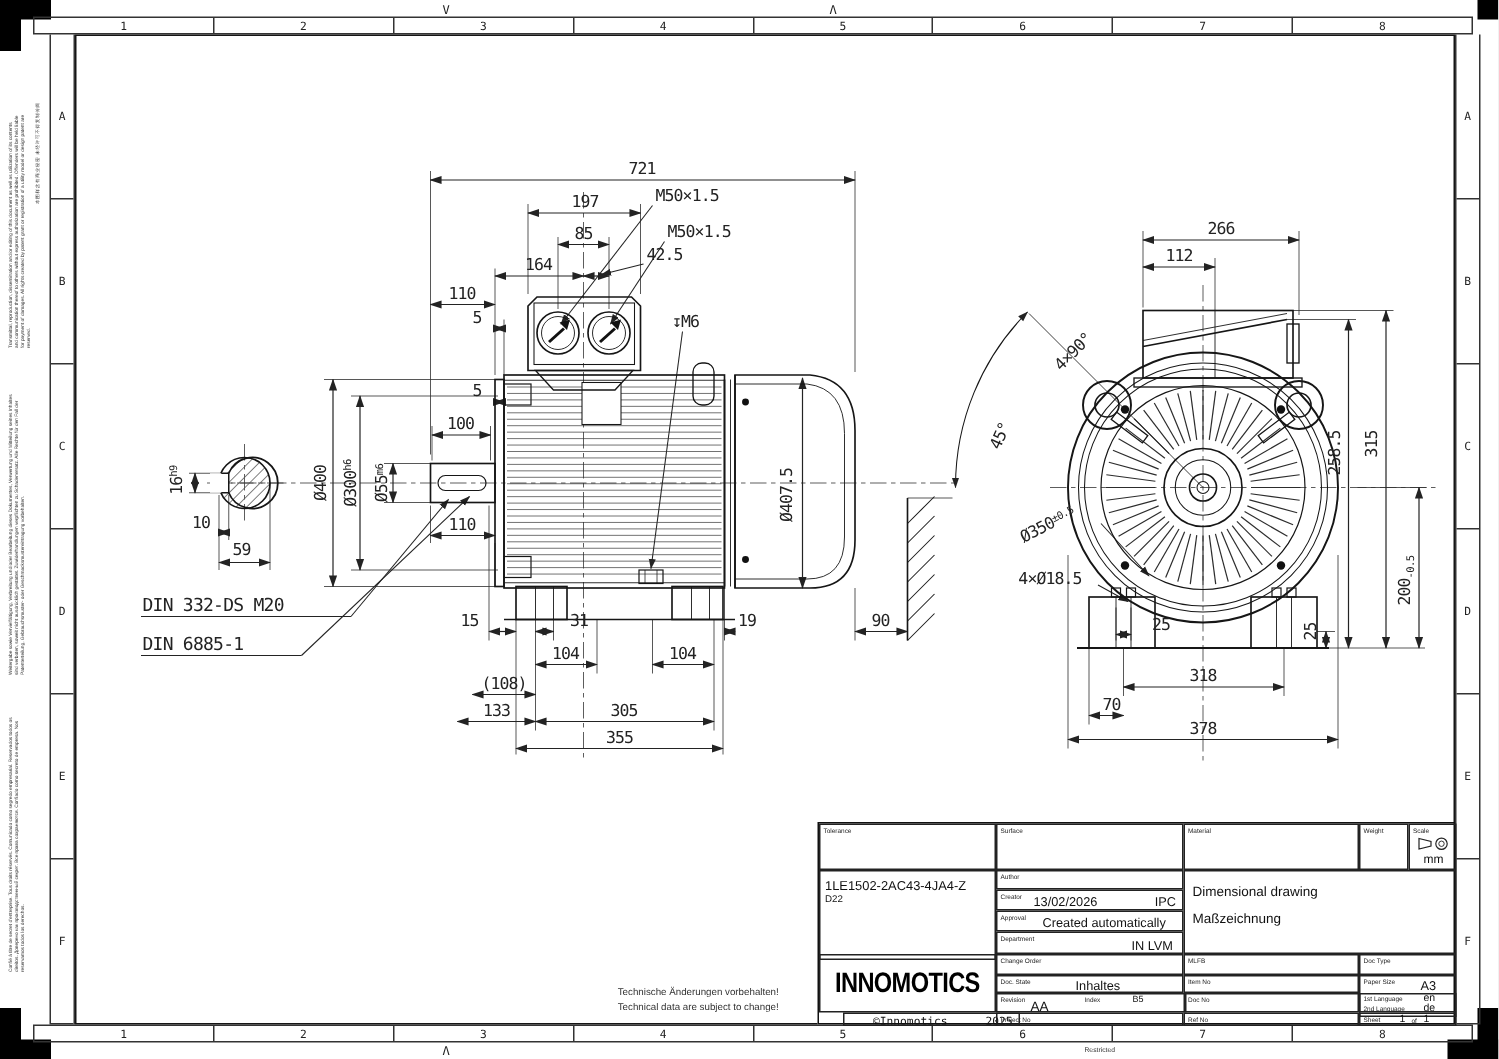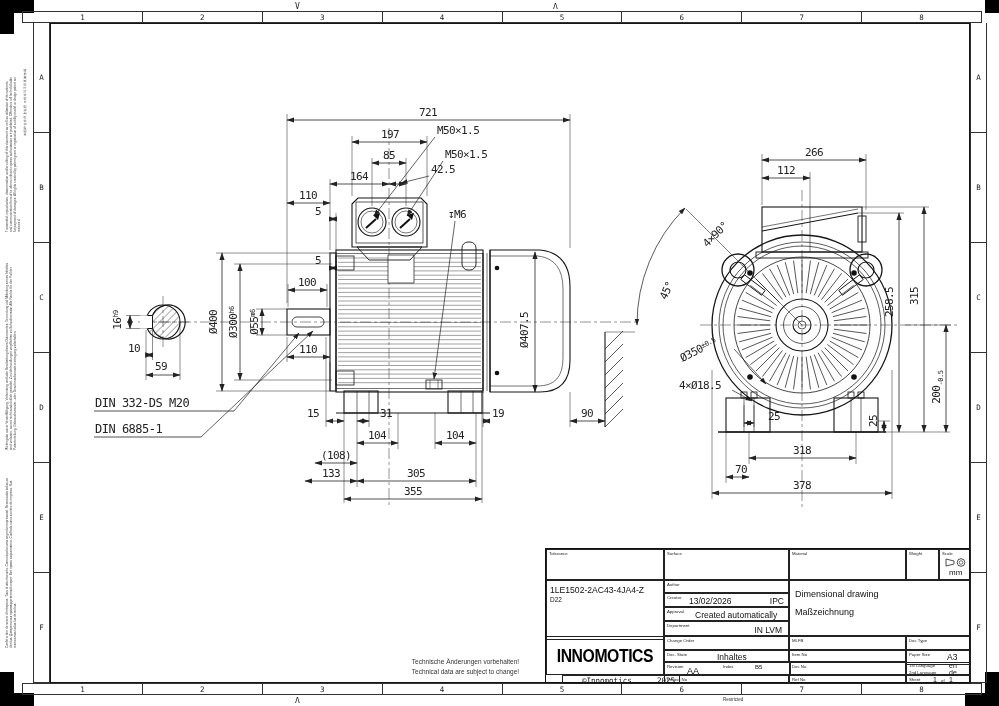--- a/index.html
+++ b/index.html
@@ -550,21 +550,21 @@
     <div class="tc" style="left:243px;top:113px;width:117px;height:13px;">
         <span class="tl">Doc No</span>
       </div>
     <div class="tc" style="left:243px;top:126px;width:117px;height:9px;">
         <span class="tl">Ref No</span>
       </div>
 
     <div class="tc" style="left:360px;top:87px;width:65px;height:14px;">
         <span class="tl">Doc Type</span>
       </div>
-    <div class="tc" style="left:360px;top:101px;width:65px;height:15px;">
+    <div class="tc" style="left:360px;top:101px;width:65px;height:28px;">
       <span class="tl">Paper Size</span>
       <span class="tv" style="left:40px;top:1px;">A3</span>
     </div>
     <div class="tc" style="left:360px;top:113px;width:65px;height:13px;">
       <span class="tl" style="top:0;">1st Language</span>
       <span class="tv" style="left:42px;top:-1px;font-size:7px;">en</span>
       <span class="tl" style="top:6.5px;">2nd Language</span>
       <span class="tv" style="left:42px;top:5.5px;font-size:7px;">de</span>
     </div>
     <div class="tc" style="left:360px;top:126px;width:65px;height:9px;">

